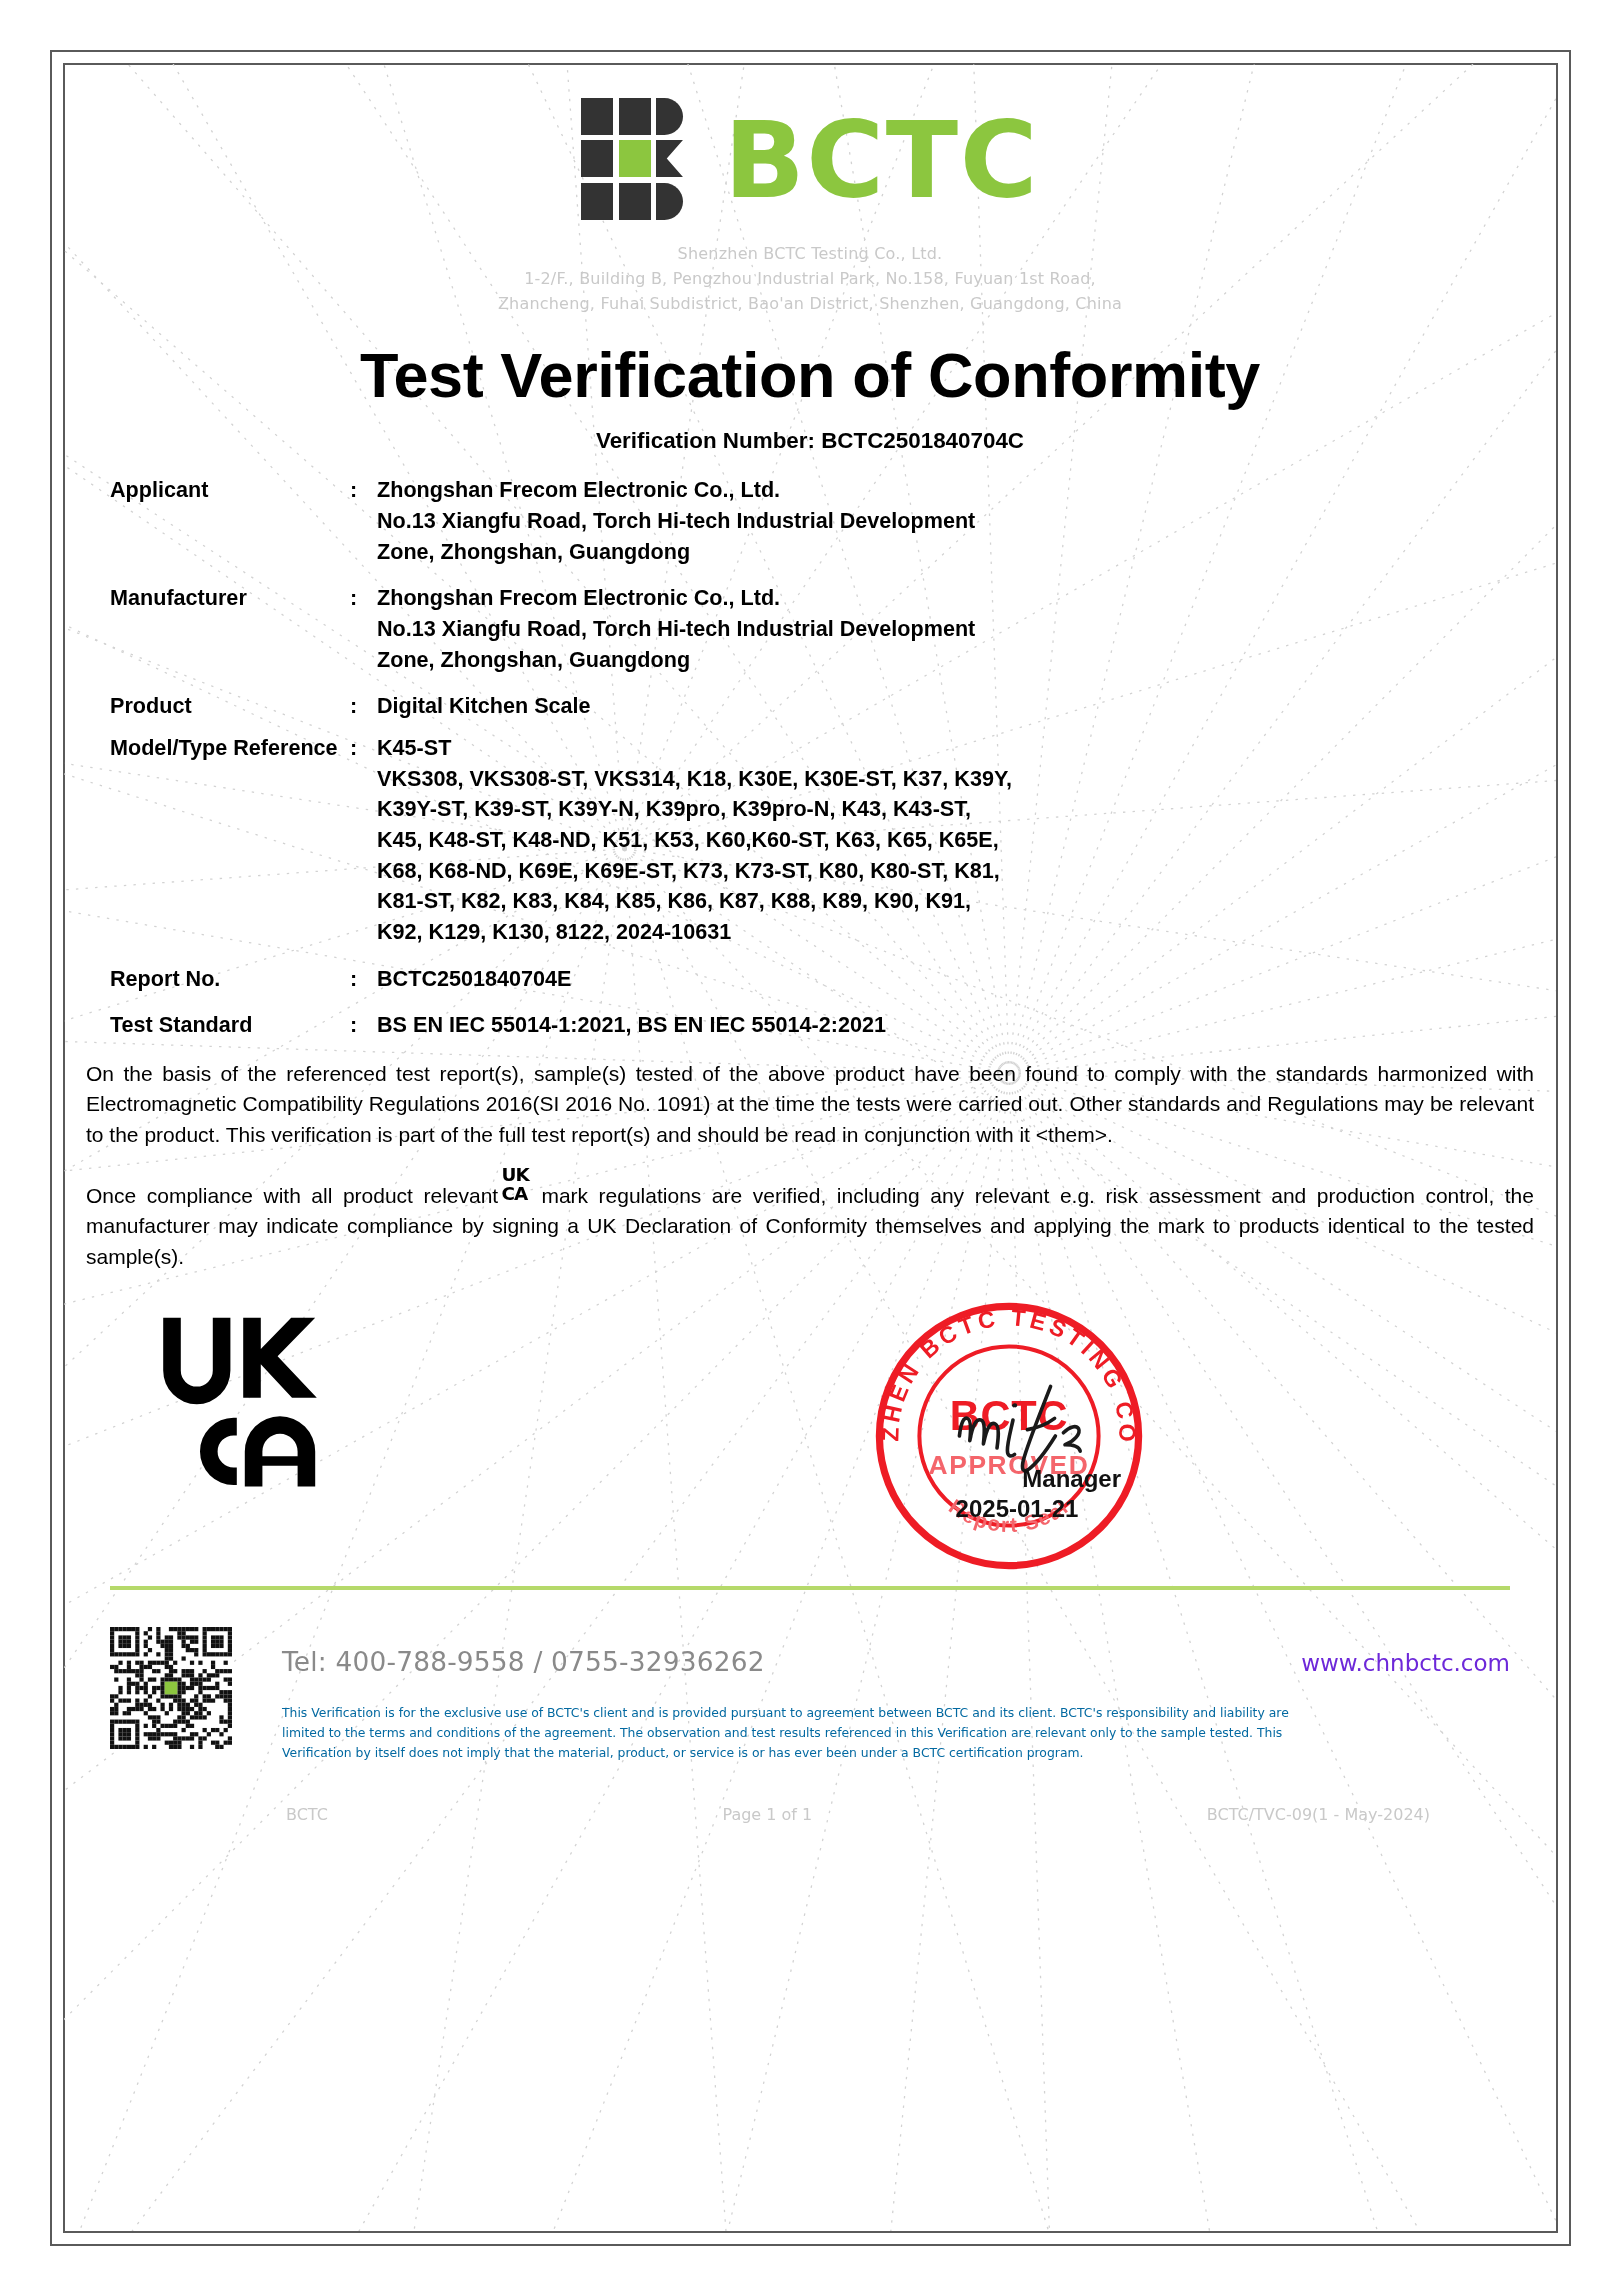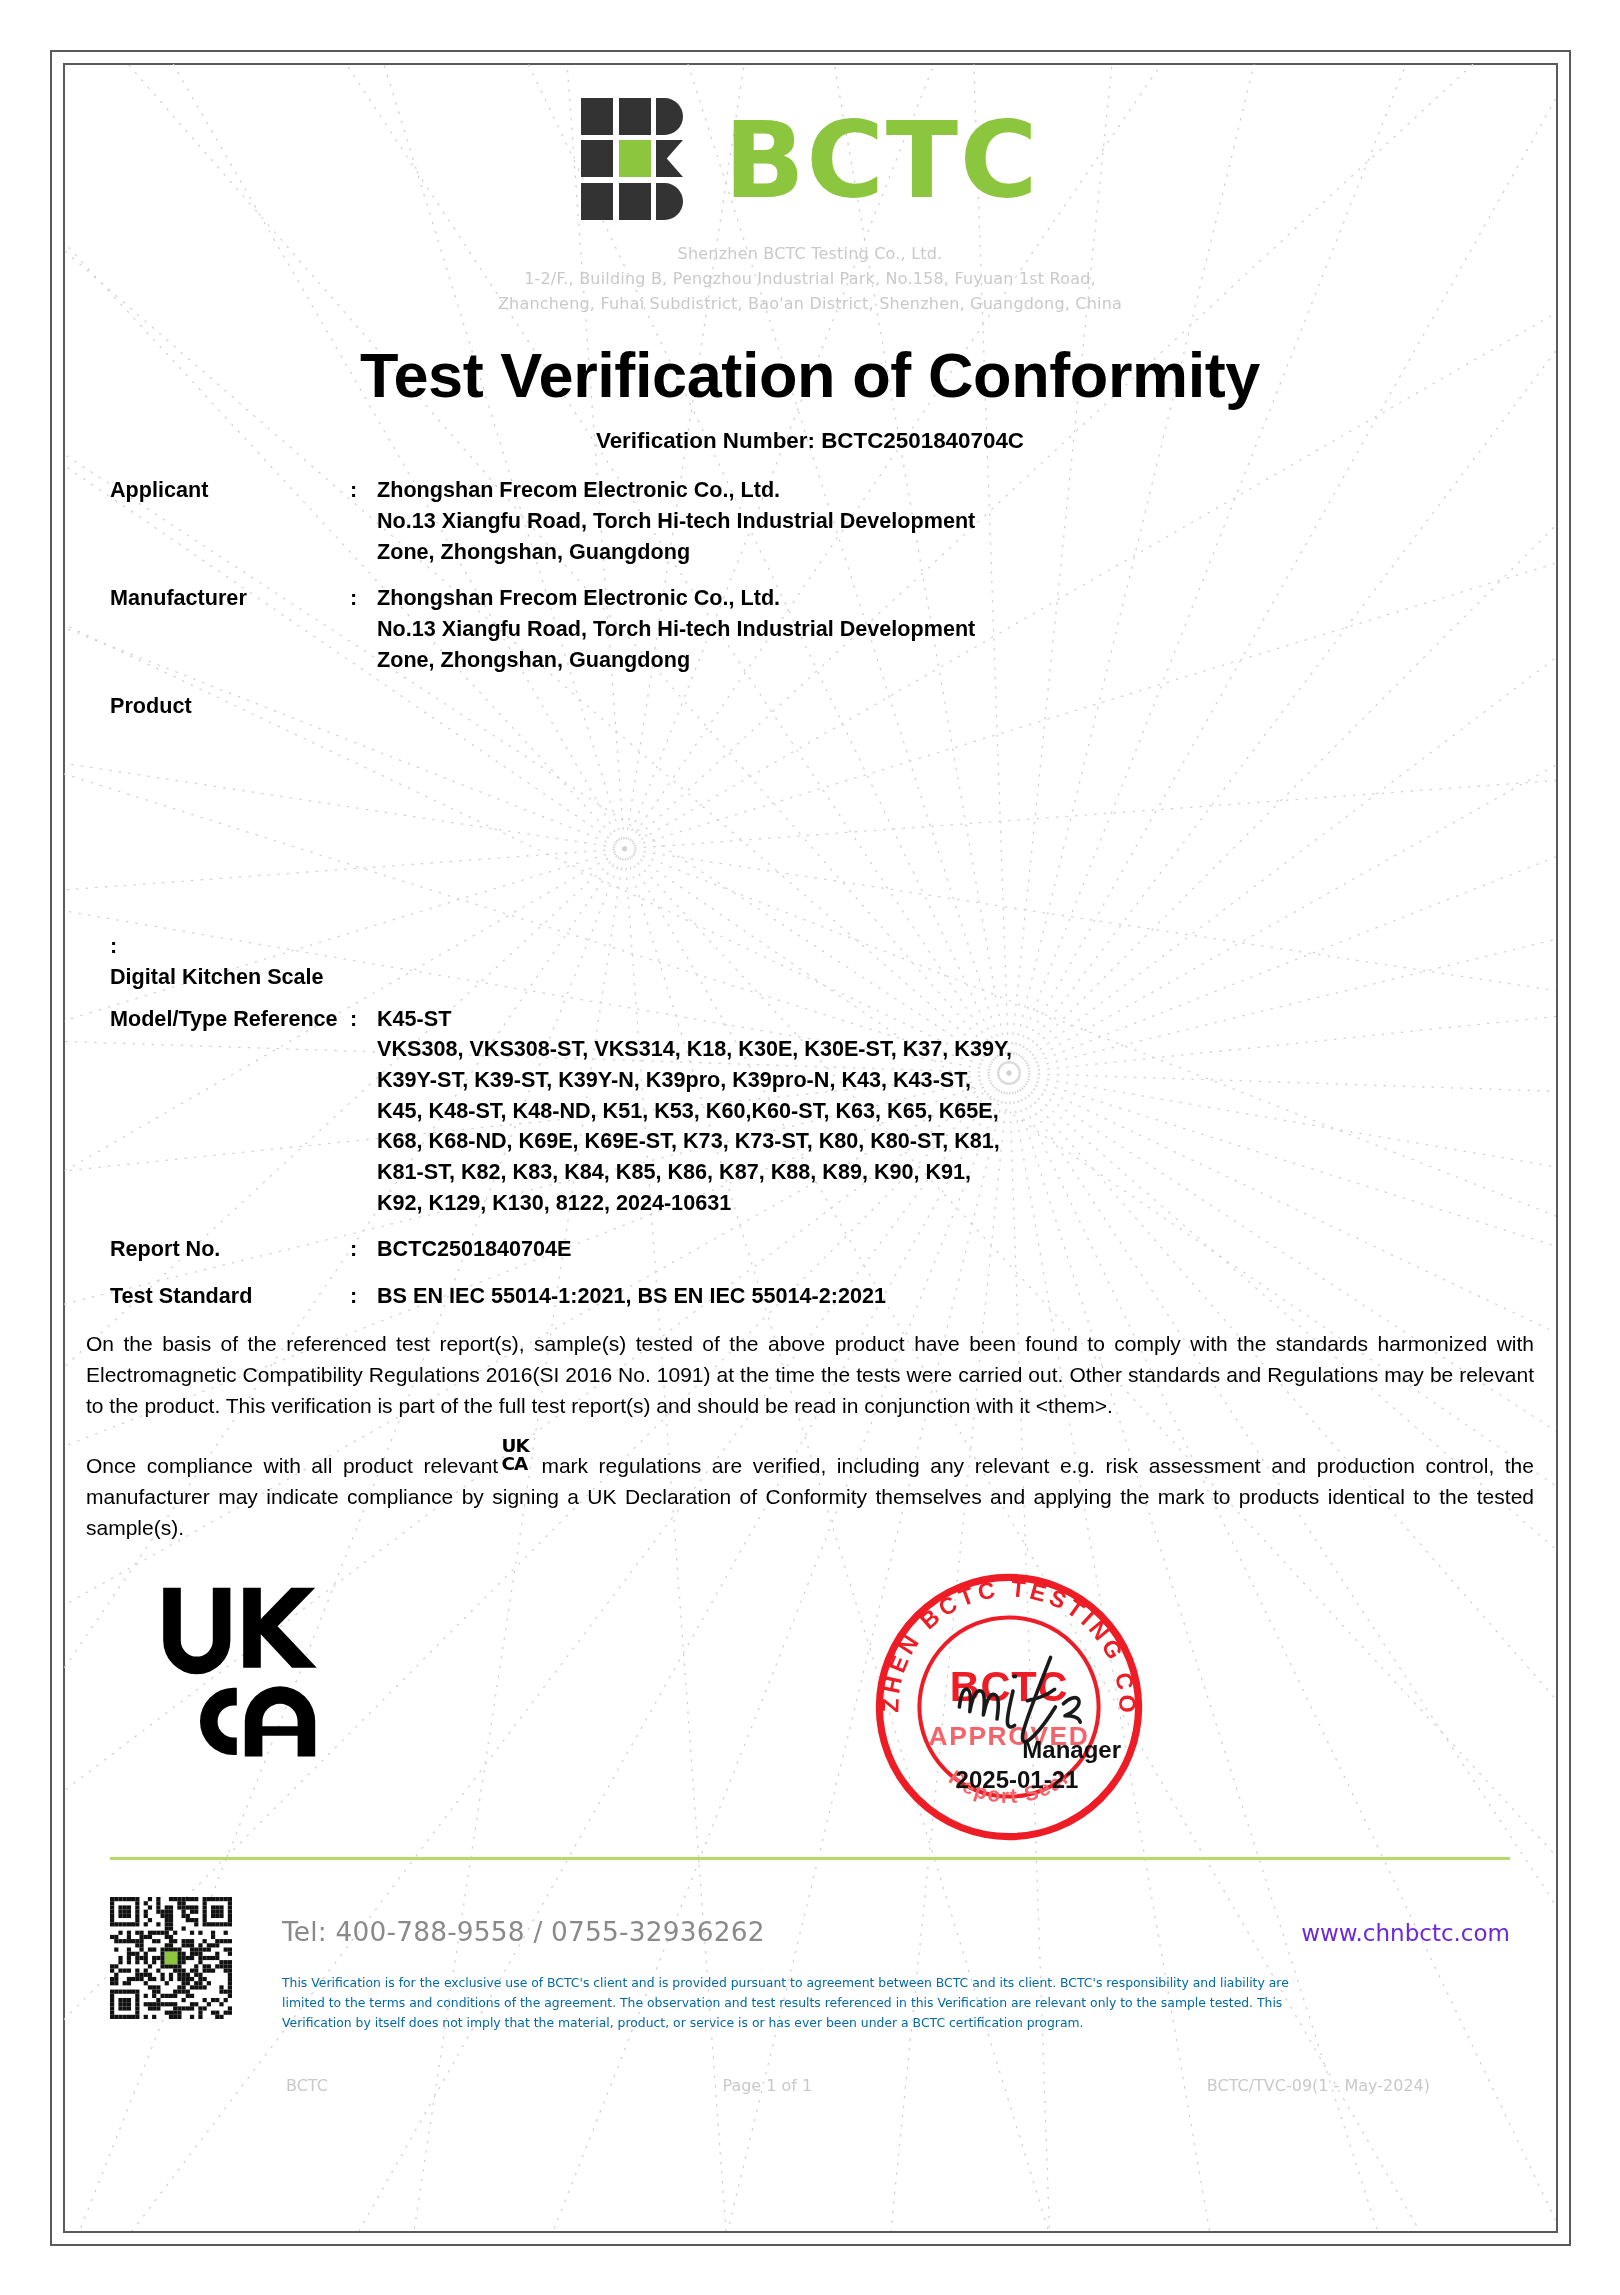--- a/index.html
+++ b/index.html
@@ -114,21 +114,21 @@
     font-weight:bold;
     line-height:1.42;
   }
   .field-value{
     flex:1 1 auto;
     font-size:21.6px;
     font-weight:bold;
     line-height:1.42;
     white-space:pre-line;
   }
-  .field-row.tight{ margin-bottom:11.2px;flex-direction:column; }
+  .field-row.tight{ margin-bottom:11.2px; }
 
   
   .paragraphs{
     padding:0 22px;
     margin-top:17.6px;
   }
   .para{
     font-size:21px;
     line-height:1.46;
     text-align:justify;

